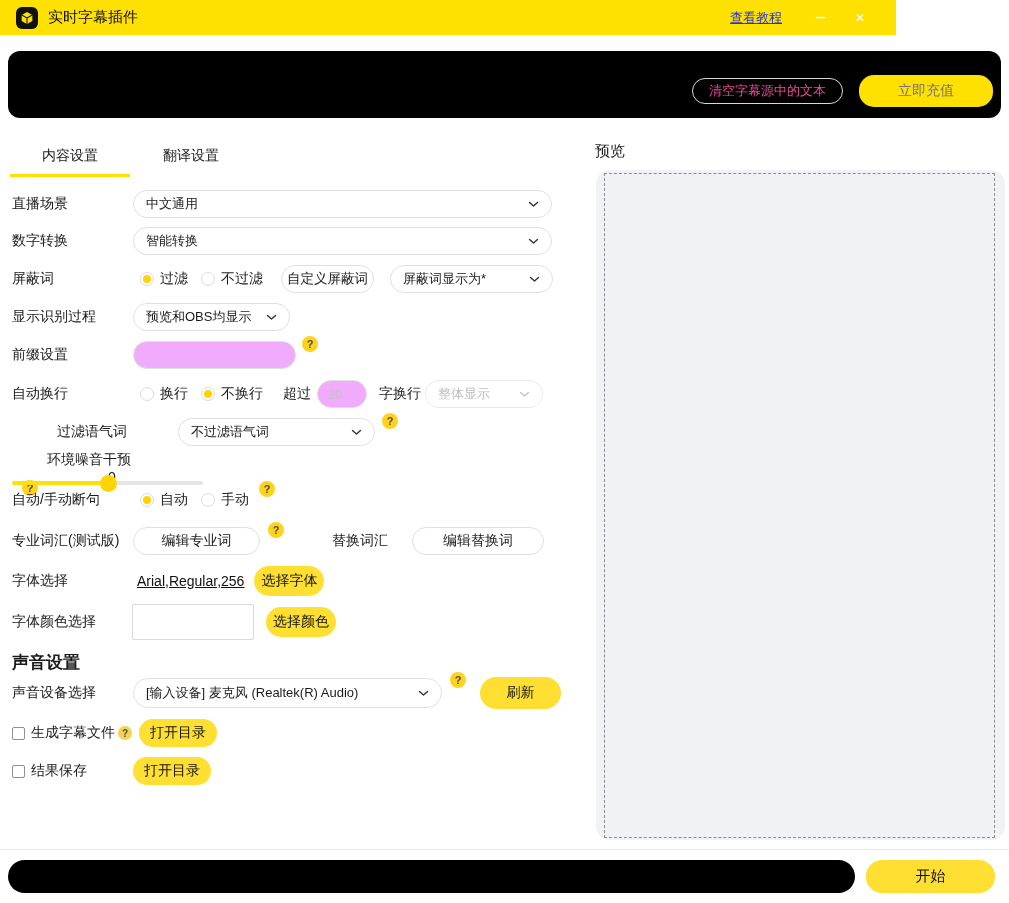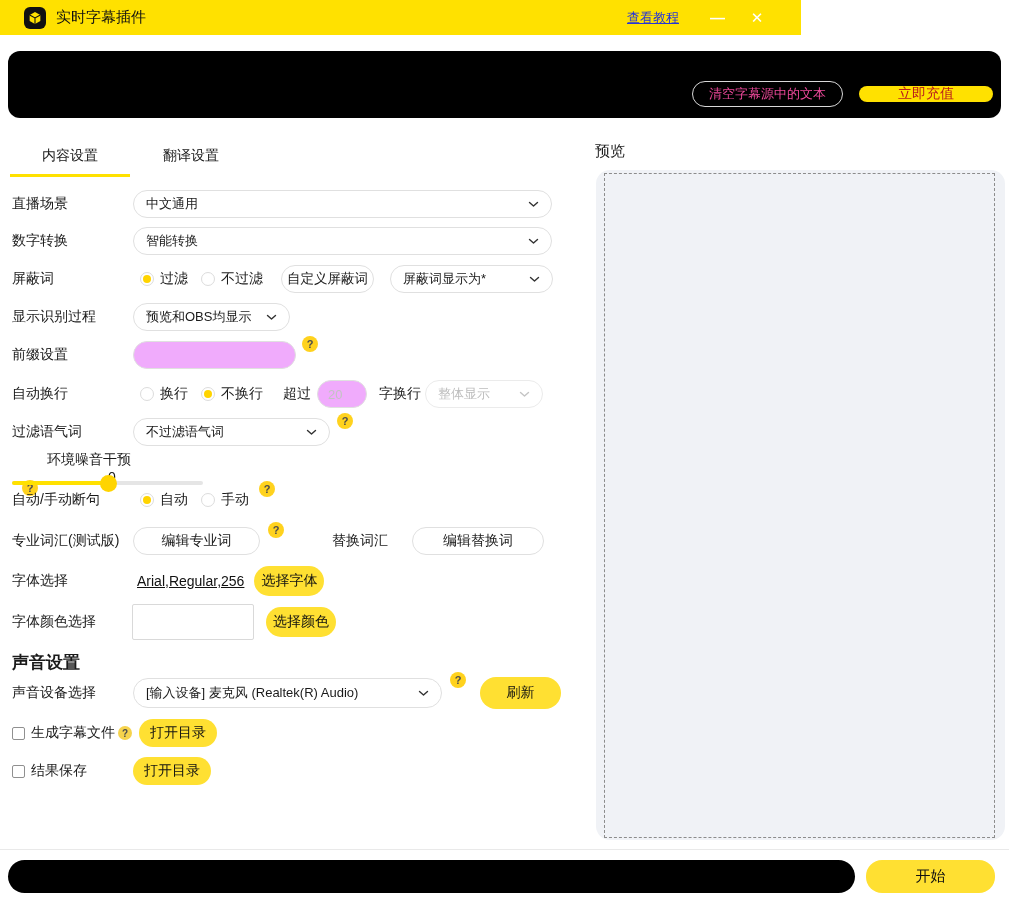--- a/index.html
+++ b/index.html
@@ -3,37 +3,37 @@
 <meta charset="utf-8">
 <style>
   * { margin:0; padding:0; box-sizing:border-box; }
   html,body { width:1009px; height:903px; }
   body {
     position:relative; background:#fff; overflow:hidden;
     font-family:"Liberation Sans", sans-serif; color:#1a1a1a;
   }
 
   
-  .titlebar { position:absolute; left:0; top:0; width:801px; height:35px;
-    background:#ffe100; display:flex; align-items:center; padding:0 24px; }
+  .titlebar { position:absolute; left:0; top:0; width:896px; height:35px;
+    background:#ffe100; display:flex; align-items:center; padding:0 16px;font-family:Liberation Mono, monospace; }
   .logo { width:22px; height:22px; background:#111; border-radius:6px;
     display:flex; align-items:center; justify-content:center; margin-right:10px; flex-shrink:0; }
   .app-title { font-size:15px; color:#111; }
   .titlebar-right { margin-left:auto; display:flex; align-items:center; }
   .tutorial-link { color:#2433d9; text-decoration:underline; font-size:13px; cursor:pointer; }
   .win-btn { color:#fff; width:40px; text-align:center; font-size:15px; cursor:pointer; }
   .win-btn.min { margin-left:18px; letter-spacing:-1px; font-weight:bold; }
 
   
   .banner { position:absolute; left:8px; top:51px; width:993px; height:67px;
     background:#000; border-radius:12px; }
   .banner-buttons { position:absolute; right:8px; bottom:11px; display:flex; gap:16px; align-items:center; }
   .btn-outline-dark { height:26px; padding:0 16px; border:1px solid #d8d8d8; border-radius:14px;
     color:#ec4899; background:transparent; font-size:13px; display:flex; align-items:center; cursor:pointer; }
-  .btn-recharge { height:16px; width:134px; background:#ffe100; border-radius:15px; color:#b91c1c;
+  .btn-recharge { height:32px; width:134px; background:#ffe100; border-radius:15px; color:#737373;
     font-size:14px; display:flex; align-items:center; justify-content:center; cursor:pointer; }
 
   
   .tab1 { position:absolute; left:10px; top:147px; width:120px; text-align:center; font-size:14px; cursor:pointer; }
   .tab2 { position:absolute; left:163px; top:147px; font-size:14px; cursor:pointer; }
   .tab-underline { position:absolute; left:10px; top:174px; width:120px; height:3px; background:#ffe100; }
 
   
   .row { position:absolute; left:12px; display:flex; align-items:center; height:28px; }
   .row-label { width:121px; font-size:14px; flex-shrink:0; }
@@ -196,21 +196,21 @@
   <div class="pill disabled" style="width:118px; margin-left:4px;">
     <span class="val">整体显示</span>
     <span class="chev">
       <svg width="11" height="7" viewBox="0 0 11 7" fill="none">
           <path d="M1.5 1.5L5.5 5L9.5 1.5" stroke-width="1.4" stroke-linecap="round" stroke-linejoin="round"></path>
         </svg>
     </span>
   </div>
 </div>
 
-<div class="row" style="top:418px;">
+<div class="row" style="top:418px;margin-left:45px;">
   <span class="row-label">过滤语气词</span>
   <div class="pill" style="width:197px;">
     <span class="val">不过滤语气词</span>
     <span class="chev">
       <svg width="11" height="7" viewBox="0 0 11 7" fill="none">
           <path d="M1.5 1.5L5.5 5L9.5 1.5" stroke-width="1.4" stroke-linecap="round" stroke-linejoin="round"></path>
         </svg>
     </span>
   </div>
   <span class="help raised" style="margin-left:7px;">?</span>

